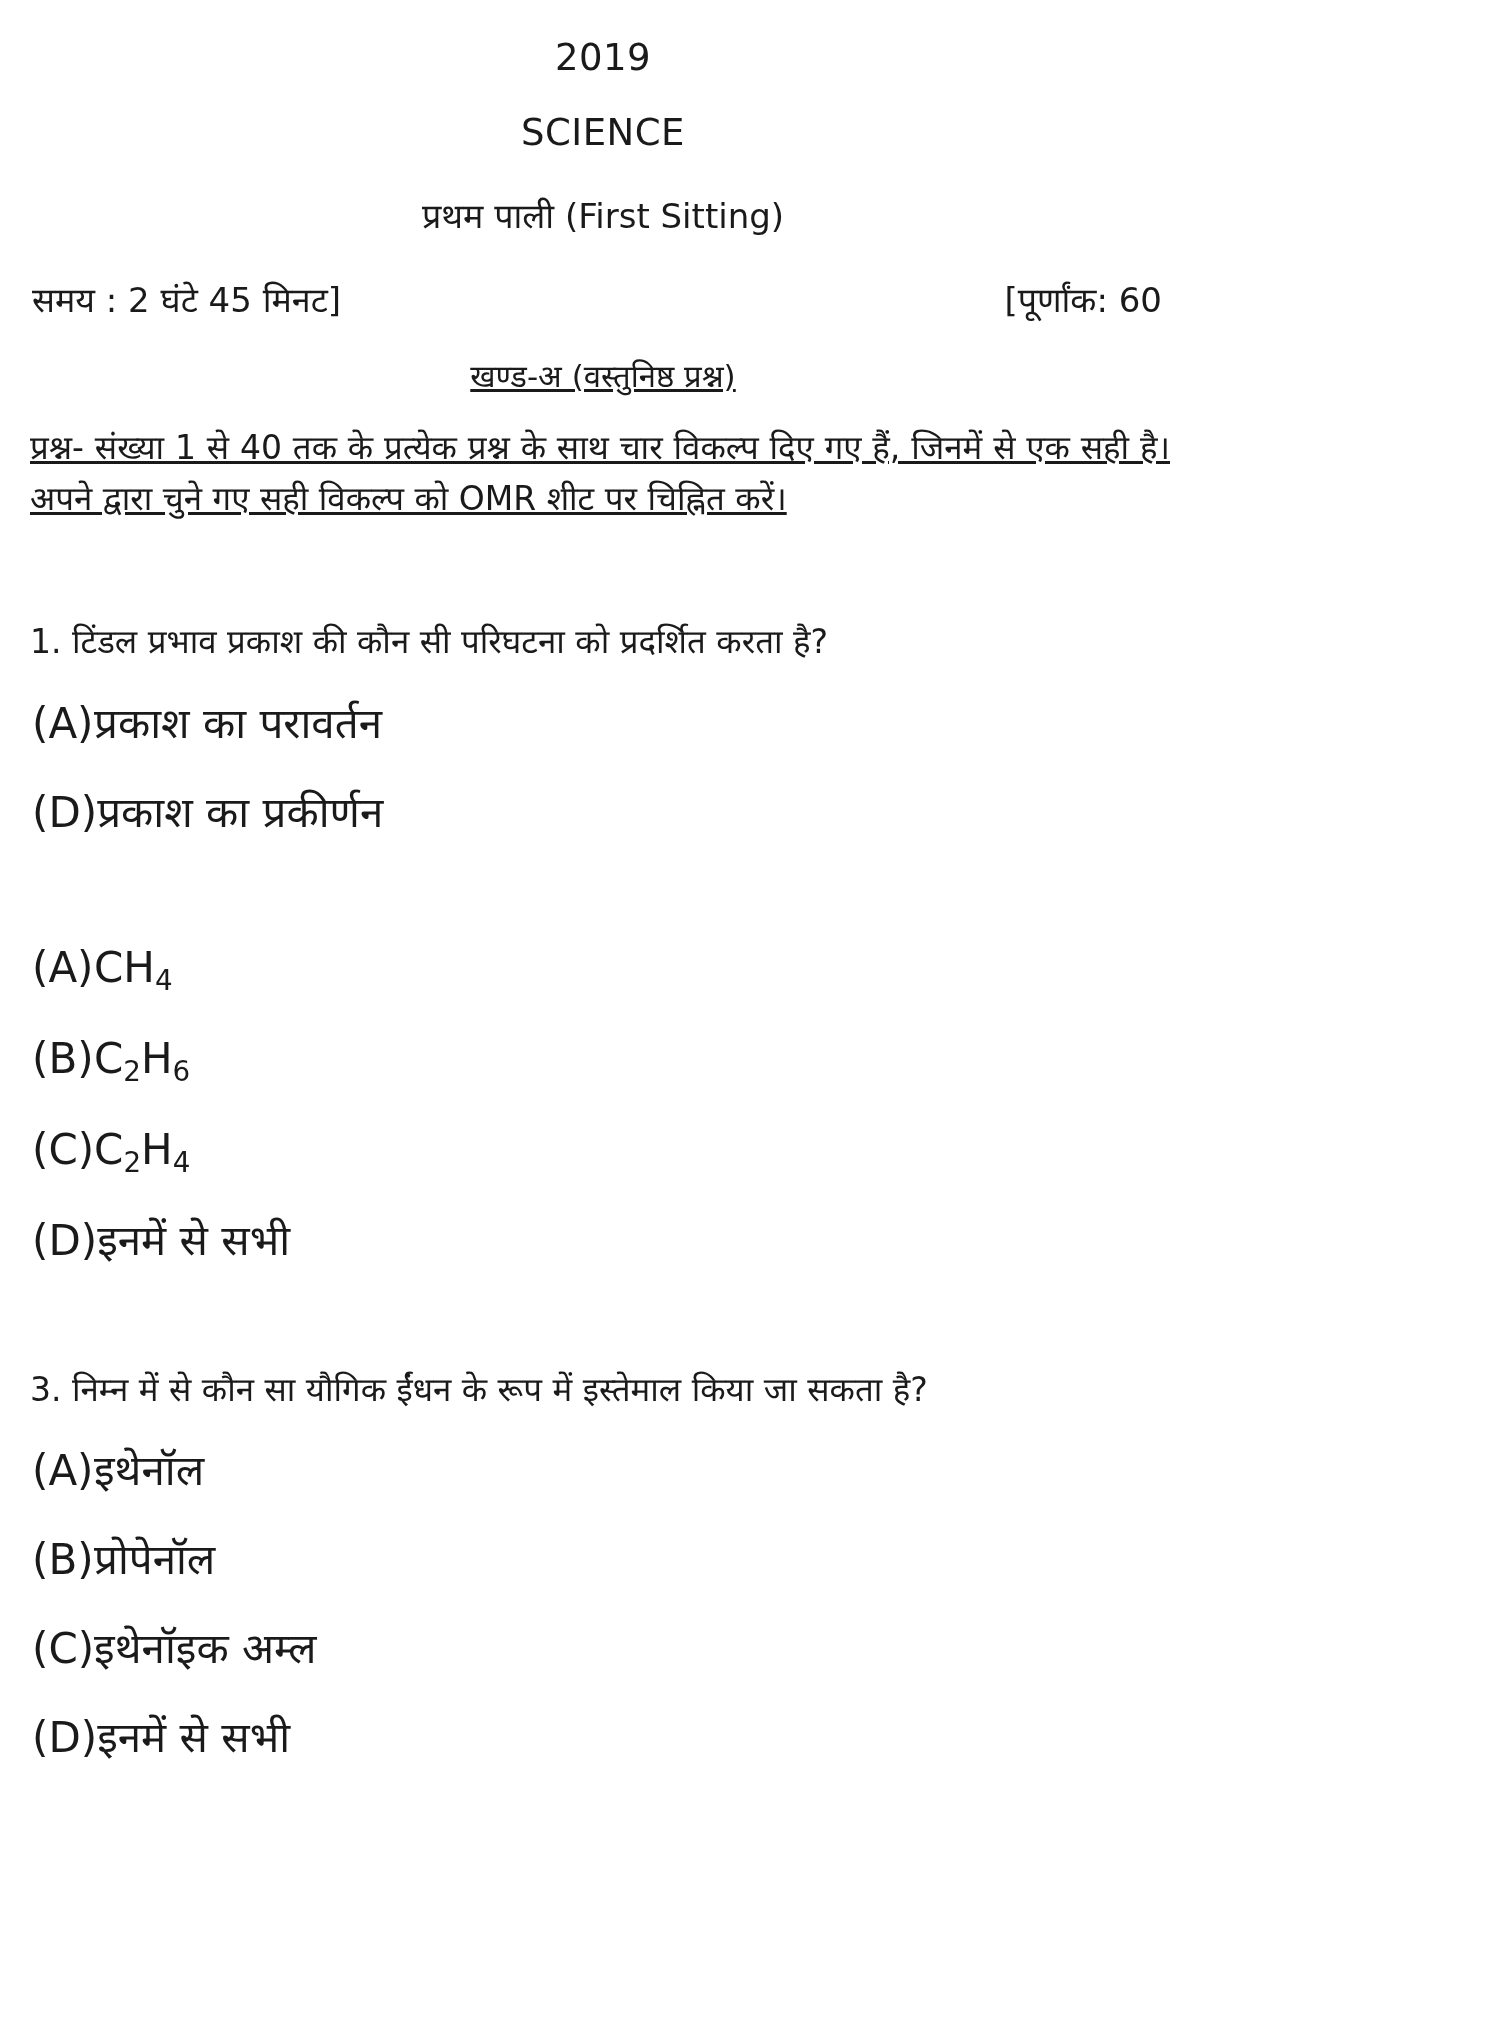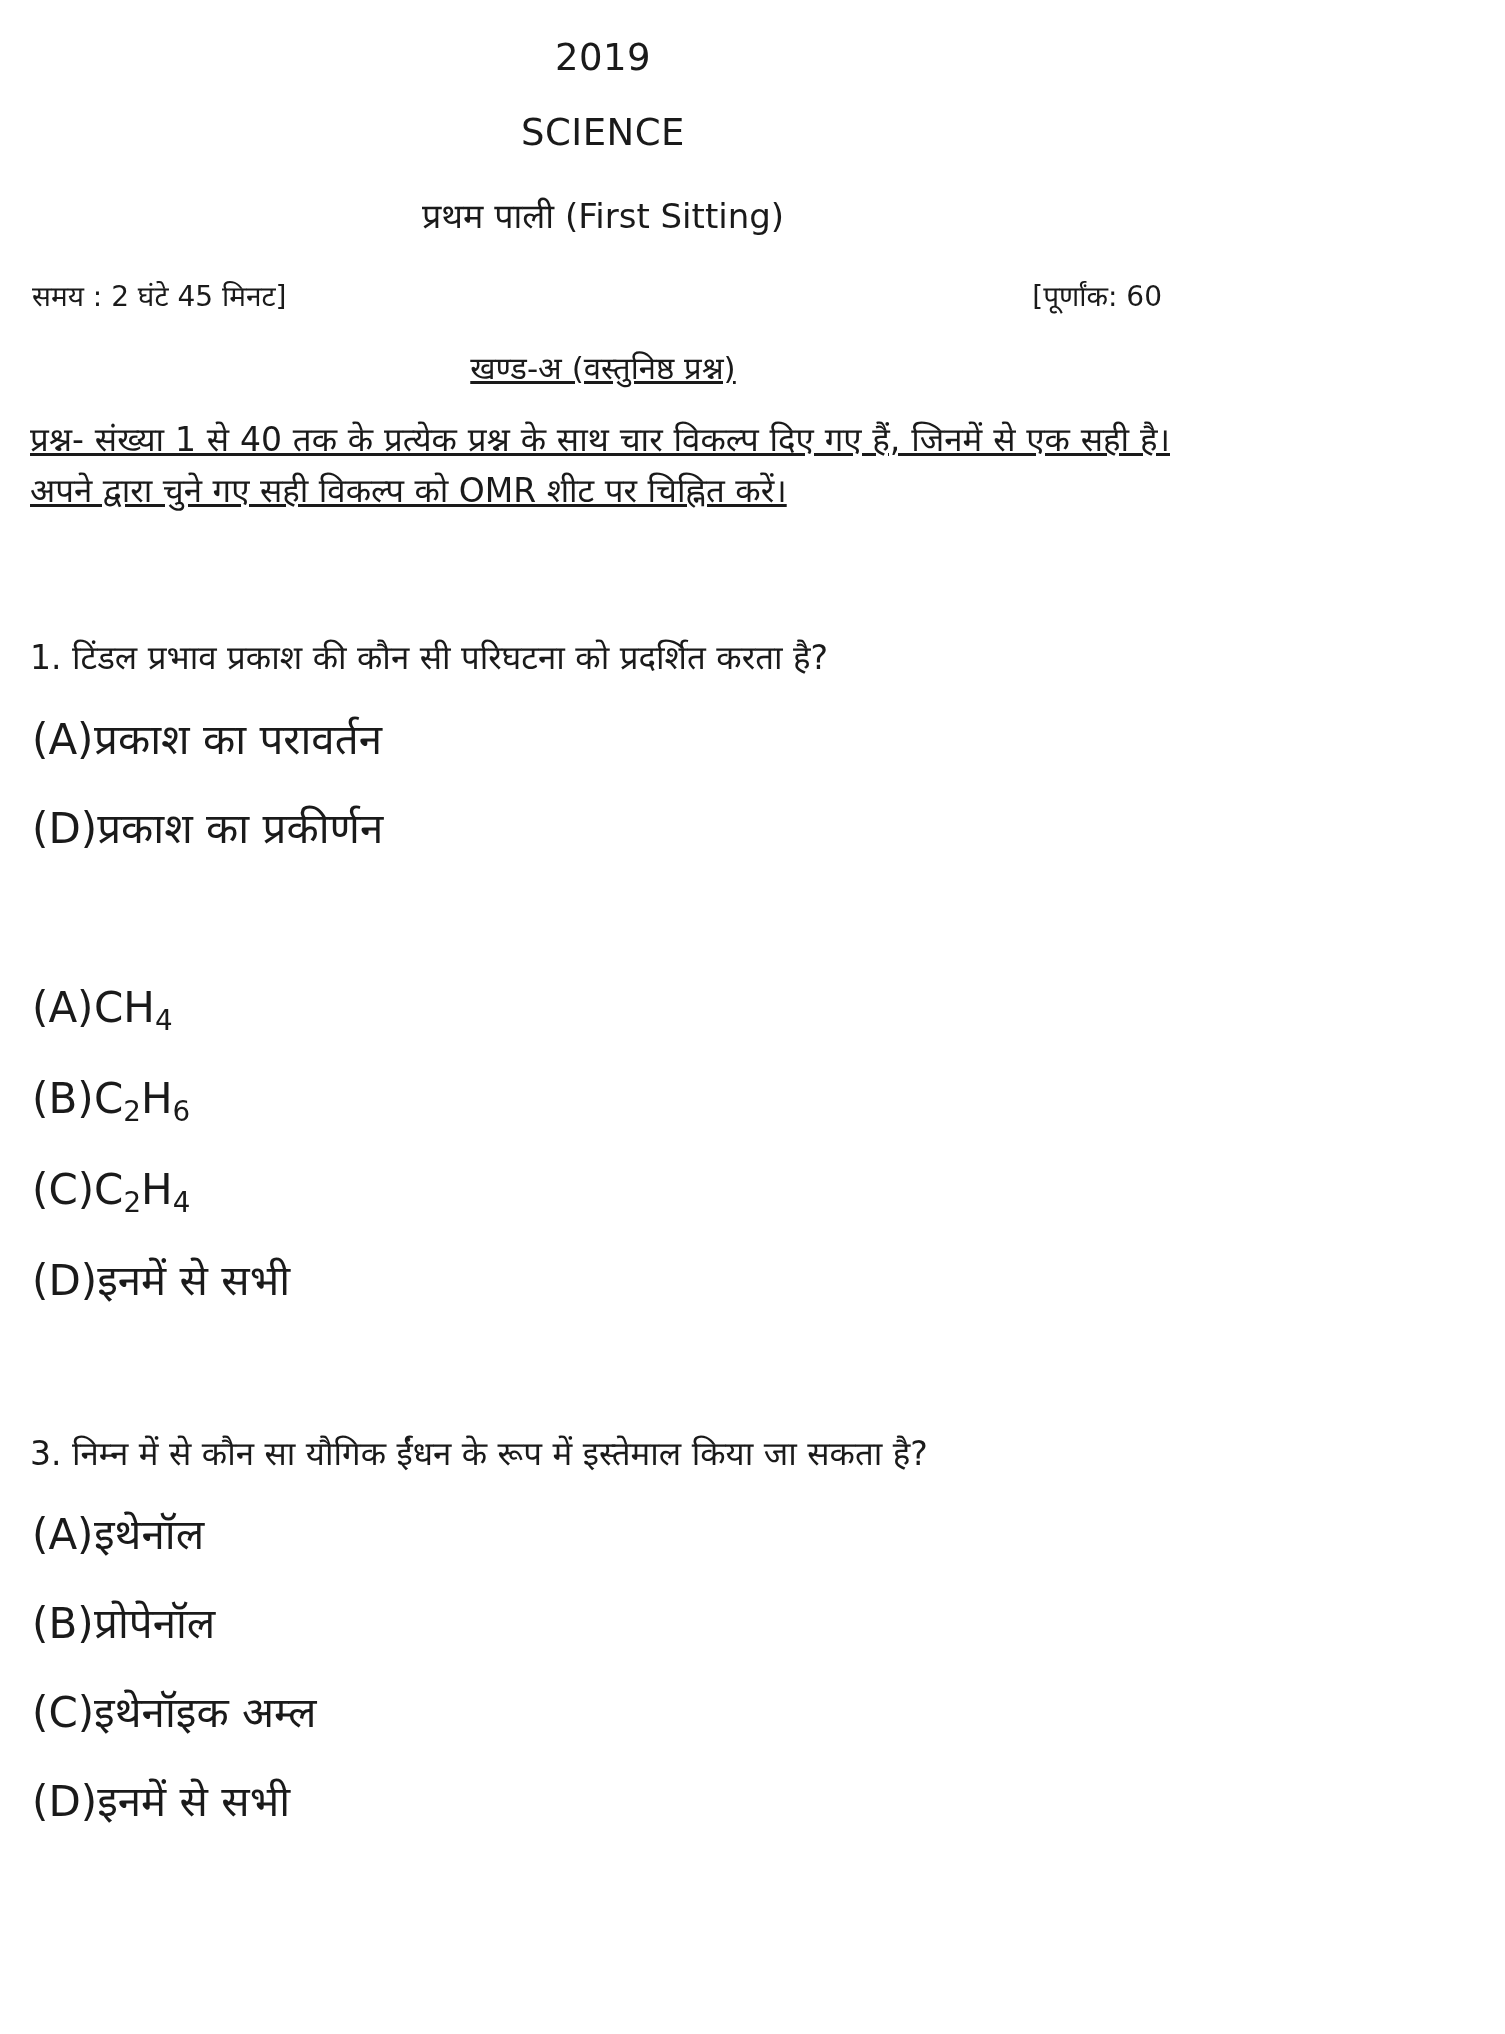--- a/index.html
+++ b/index.html
@@ -35,21 +35,21 @@
   }
   .line-sitting {
     font-size: 34px;
     margin-top: 38px;
   }
   .row-time {
     display: flex;
     justify-content: space-between;
     align-items: baseline;
     margin-top: 38px;
-    font-size: 28px;
+    font-size: 34px;
   }
   .row-time .left {
     padding-left: 2px;
   }
   .row-time .right {
     padding-right: 14px;
   }
   .line-section {
     font-size: 31px;
     margin-top: 32px;
@@ -58,21 +58,21 @@
   .instructions {
     font-size: 33px;
     line-height: 1.55;
     margin-top: 26px;
     text-align: justify;
     text-justify: inter-word;
     padding-right: 6px;
     text-decoration: underline;
   }
   .qblock {
-    margin-top: 84px;
+    margin-top: 60px;
   }
   .qtext {
     font-size: 33px;
     line-height: 1.45;
     margin-bottom: 10px;
   }
   .opt {
     font-size: 42px;
     line-height: 1.45;
     margin-top: 28px;

